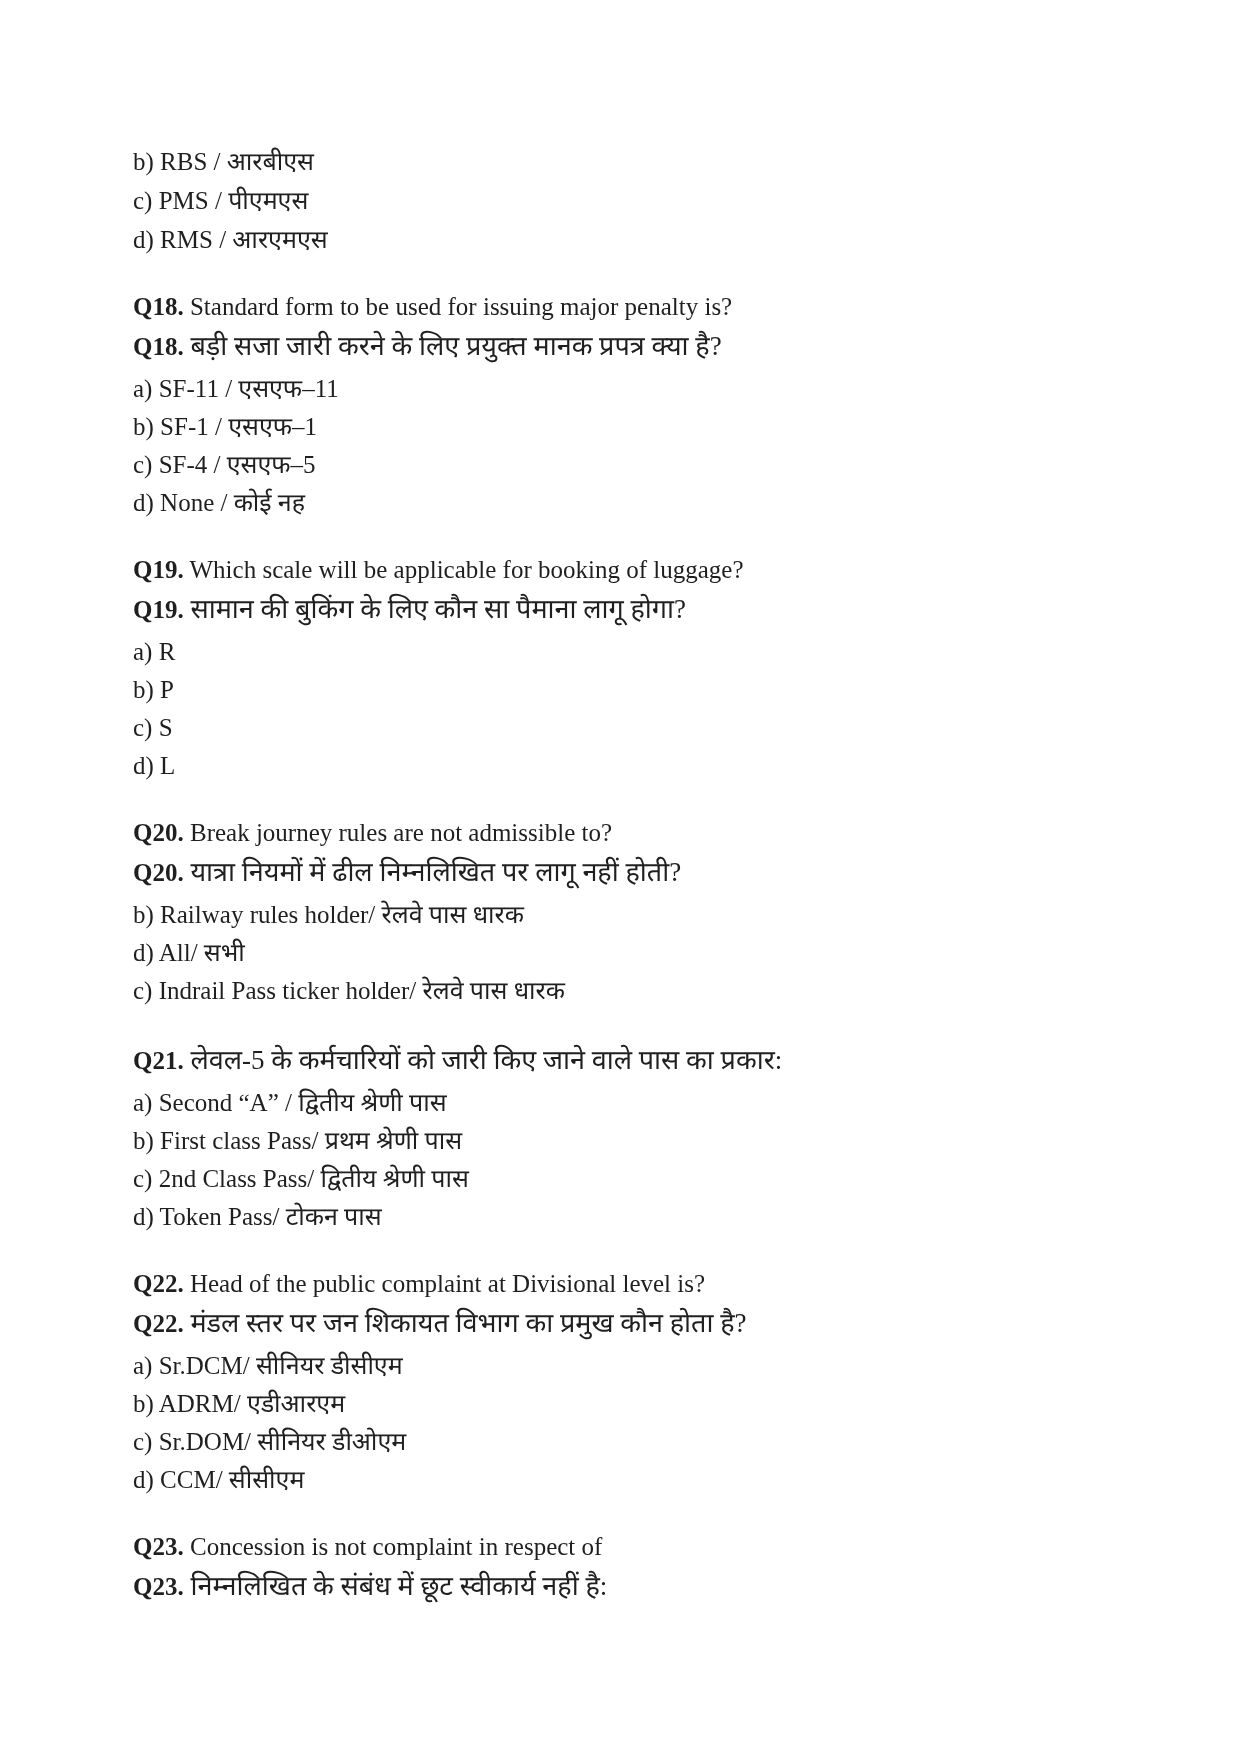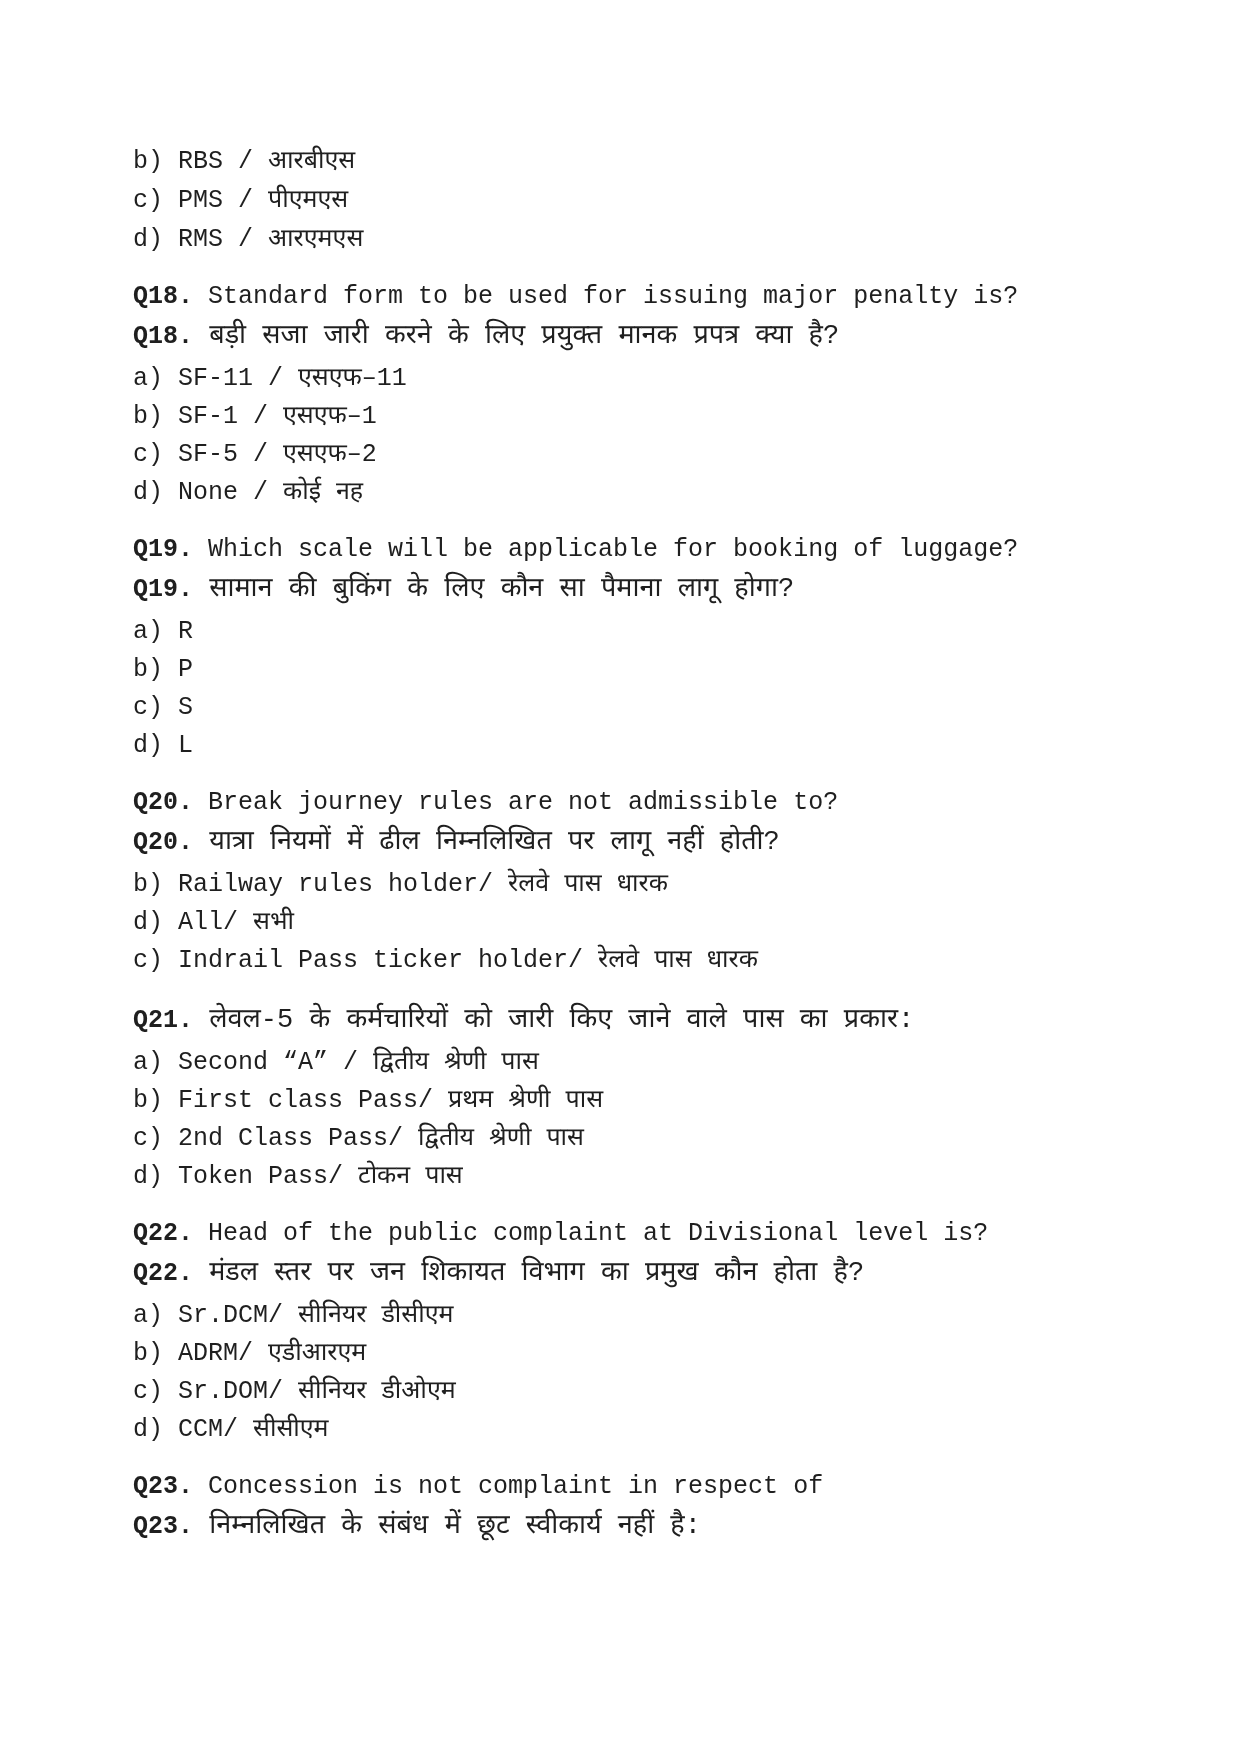--- a/index.html
+++ b/index.html
@@ -6,35 +6,35 @@
     margin: 0;
     padding: 0;
     background: #ffffff;
   }
   .page {
     position: relative;
     width: 1241px;
     height: 1754px;
     background: #ffffff;
     overflow: hidden;
-    font-family: Liberation Mono, monospace;
+    font-family: Liberation Serif, serif;
     color: #1f1f1f;
     box-sizing: border-box;
     padding: 142px 60px 0 133px;
   }
   .line {
     white-space: nowrap;
     font-size: 25px;
     line-height: 39px;
   }
   .intro-opt {
     line-height: 39px;
   }
   .q-block {
-    margin-top: 17px;
+    margin-top: 27px;
   }
   .q-en {
     line-height: 33px;
     padding-top: 4px;
   }
   .q-hi {
     line-height: 47px;
     font-size: 27px;
   }
   .opt {
@@ -56,21 +56,21 @@
     <div class="line intro-opt">b) RBS / आरबीएस</div>
     <div class="line intro-opt">c) PMS / पीएमएस</div>
     <div class="line intro-opt">d) RMS / आरएमएस</div>
   </div>
 
   <div class="q-block">
     <div class="line q-en"><span class="q-num">Q18.</span> <span>Standard form to be used for issuing major penalty is?</span></div>
     <div class="line q-hi"><span class="q-num">Q18.</span> <span>बड़ी सजा जारी करने के लिए प्रयुक्त मानक प्रपत्र क्या है?</span></div>
     <div class="line opt">a) SF-11 / एसएफ–11</div>
     <div class="line opt">b) SF-1 / एसएफ–1</div>
-    <div class="line opt">c) SF-5 / एसएफ–2</div>
+    <div class="line opt">c) SF-4 / एसएफ–5</div>
     <div class="line opt">d) None / कोई नह</div>
   </div>
 
   <div class="q-block">
     <div class="line q-en"><span class="q-num">Q19.</span> <span>Which scale will be applicable for booking of luggage?</span></div>
     <div class="line q-hi"><span class="q-num">Q19.</span> <span>सामान की बुकिंग के लिए कौन सा पैमाना लागू होगा?</span></div>
     <div class="line opt">a) R</div>
     <div class="line opt">b) P</div>
     <div class="line opt">c) S</div>
     <div class="line opt">d) L</div>

